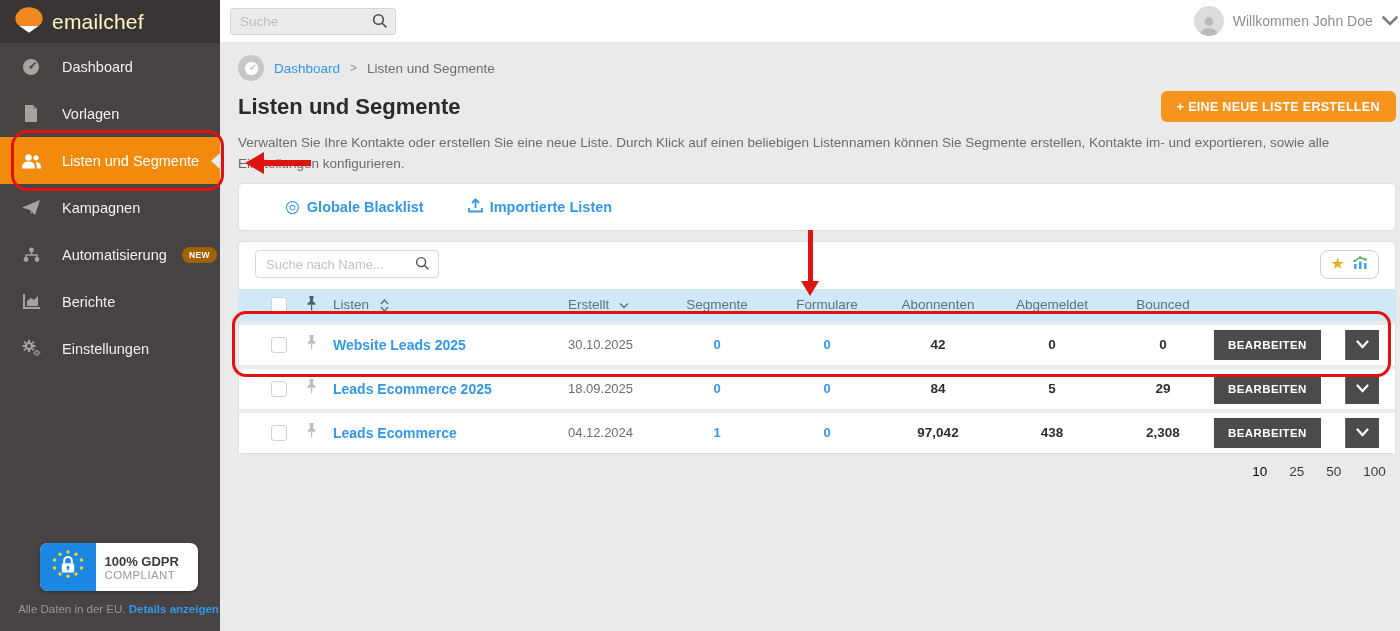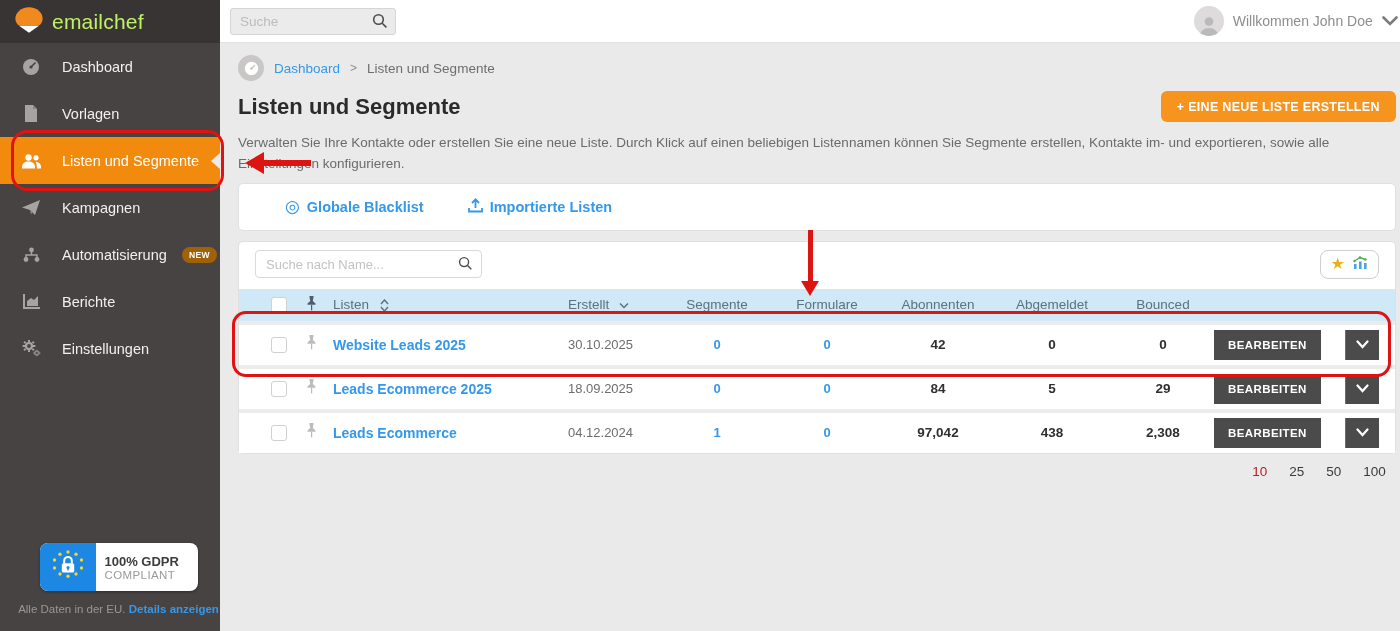--- a/index.html
+++ b/index.html
@@ -2,21 +2,21 @@
 <html><head>
 <meta charset="utf-8">
 <style>
   * { margin:0; padding:0; box-sizing:border-box; }
   html,body { width:1400px; height:631px; overflow:hidden; font-family:"Liberation Sans",sans-serif; background:#ebeaea; }
   .app { position:relative; width:1400px; height:631px; display:flex; }
 
   
   .sidebar { position:relative; width:220px; background:#474343; flex-shrink:0; z-index:1; }
   .logo-bar { height:43px; background:#383434; display:flex; align-items:center; padding-left:13px; gap:7px; }
-  .logo-text { color:#bef264; font-size:21px; font-weight:500; letter-spacing:.2px;text-align:center; }
+  .logo-text { color:#fef9c3; font-size:21px; font-weight:500; letter-spacing:.2px;text-align:center; }
   .nav-item { position:relative; height:47px; display:flex; align-items:center; padding-left:20px; gap:20px; cursor:pointer; }
   .nav-item .nicon { width:22px; display:flex; justify-content:center; }
   .nav-item .nlabel { color:#f2f0ef; font-size:14.5px; white-space:nowrap; }
   .nav-item.active { background:#f28a0e; }
   .nav-item.active .nlabel { color:#fff; font-weight:500; }
   .notch { position:absolute; right:0; top:50%; transform:translateY(-50%); width:0; height:0;
            border-top:8px solid transparent; border-bottom:8px solid transparent; border-right:9px solid #ebeaea; }
   .new-badge { background:#a16207; color:#fff; font-size:8.5px; font-weight:bold; letter-spacing:.3px;
                border-radius:9px; padding:3px 7px; margin-left:-4px; position:relative; }
   .gdpr-wrap { position:absolute; bottom:16px; left:17px; right:0; text-align:center; }
@@ -56,21 +56,21 @@
   .page-desc { margin-top:10px; max-width:1130px; font-size:13.5px; line-height:1.58; color:#6b6b6b; }
 
   .card { background:#fff; border:1px solid #e0e0e0; border-radius:5px; }
   .links-card { margin-top:8px; height:48px; display:flex; align-items:center; gap:44px; padding-left:46px; }
   .quick-link { display:flex; align-items:center; gap:7px; color:#3498eb; font-size:14.5px; font-weight:bold; text-decoration:none; }
   .ql-ring { font-size:17px; line-height:1; font-weight:normal; }
 
   .table-card { margin-top:10px; padding:8px 0 0 0; }
   .tc-toolbar { display:flex; align-items:center; justify-content:space-between; padding:0 16px; }
   .tc-search { position:relative; }
-  .tc-search input { width:227px; height:28px; border:1px solid #d9d9d9; border-radius:4px; padding:0 30px 0 10px;
+  .tc-search input { width:184px; height:28px; border:1px solid #d9d9d9; border-radius:4px; padding:0 30px 0 10px;
                      font-size:13px; color:#555; font-family:"Liberation Sans",sans-serif; }
   .tc-search input::placeholder { color:#c4c2c2; }
   .tc-search .mag { position:absolute; right:9px; top:6px; }
   .view-btn { display:flex; align-items:center; gap:7px; height:29px; padding:0 9px; border:1px solid #cfcfcf;
               border-radius:8px; background:#fff; cursor:pointer; }
   .star-glyph { color:#e8b117; font-size:16px; line-height:1; }
 
   .tgrid { display:grid; grid-template-columns:34px 28px 235px 96px 106px 114px 108px 120px 102px 1fr;
            align-items:center; padding-left:32px; padding-right:16px; }
   .thead { margin-top:10px; background:#cfe9f7; height:32px; color:#5b7280; font-size:13.5px; }
@@ -84,21 +84,21 @@
   .cell-num { color:#2f2f2f; font-size:13.5px; font-weight:bold; text-align:center; }
   .cell-actions { display:flex; justify-content:flex-end; }
   .edit-btn { display:flex; align-items:stretch; height:30px; border-radius:0; overflow:hidden; cursor:pointer;gap:24px; }
   .edit-main { background:#4b4b4b; color:#fff; font-size:11.5px; font-weight:bold; letter-spacing:.4px;
                display:flex; align-items:center; padding:0 14px; border:none; font-family:"Liberation Sans",sans-serif; }
   .edit-caret { background:#4b4b4b; border-left:1px solid #6b6b6b; width:34px; display:flex; align-items:center; justify-content:center; }
   .sort-stack { display:inline-flex; flex-direction:column; gap:1px; margin-left:7px; vertical-align:middle; }
 
   .pagination { display:flex; justify-content:flex-end; gap:22px; margin-top:10px; padding-right:10px; font-size:13.5px; }
   .pg { color:#3b3b3b; cursor:pointer; }
-  .pg.active { color:#b91c1c; }
+  .pg.active { color:#000000; }
 
   
   .ann { position:absolute; z-index:5; pointer-events:none; }
   .ann-rect { border:3px solid #e01212; border-radius:16px; }
   .ann-sidebar { left:11px; top:130px; width:213px; height:61px; }
   .ann-row { left:232px; top:311px; width:1159px; height:66px; border-radius:14px; }
   .arrow-left-head { left:245px; top:152px; width:0; height:0;
                      border-top:11px solid transparent; border-bottom:11px solid transparent; border-right:19px solid #dc1510; }
   .arrow-left-shaft { left:263px; top:160px; width:48px; height:6px; background:#dc1510; }
   .arrow-down-shaft { left:808px; top:230px; width:5px; height:51px; background:#dc1510; }

